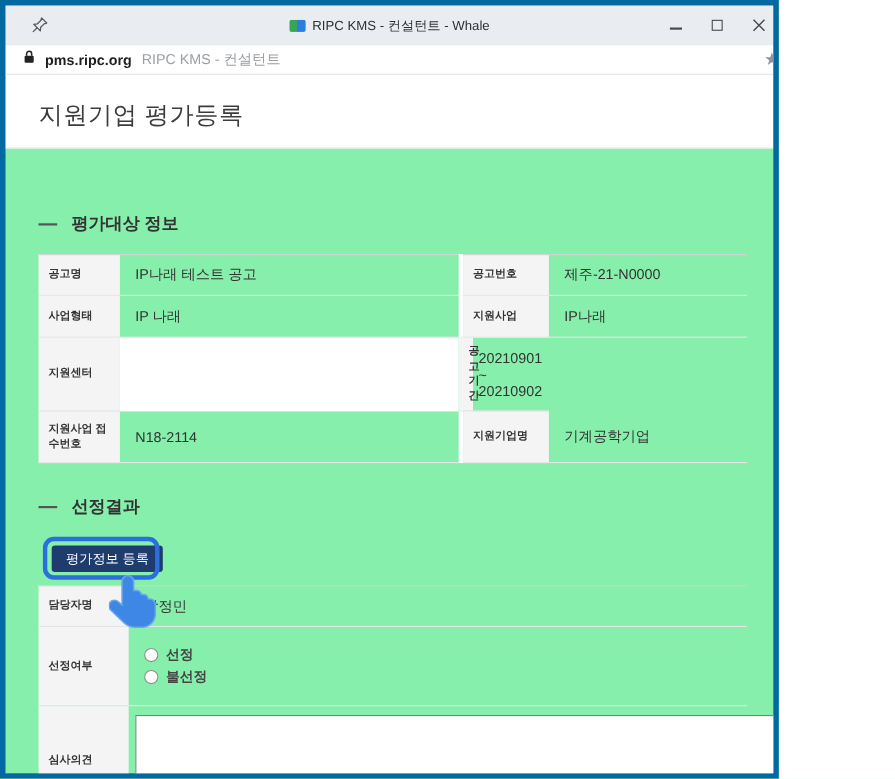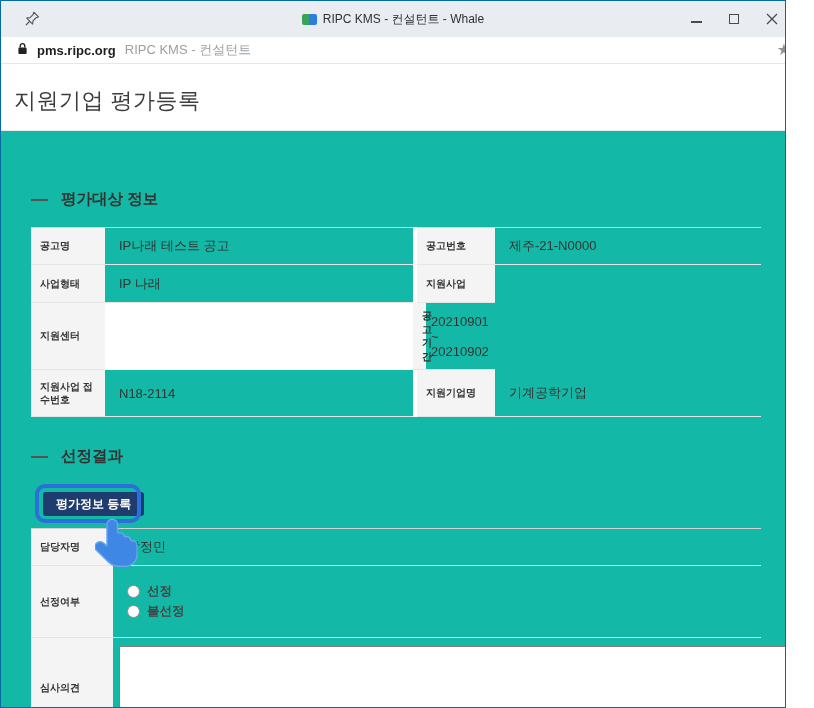--- a/index.html
+++ b/index.html
@@ -1,21 +1,21 @@
 <!DOCTYPE html>
 <html><head>
 <meta charset="utf-8">
 <style>
   * { box-sizing: border-box; margin: 0; padding: 0; }
   html,body { width: 814px; height: 708px; background:#fff; }
   body { font-family: "Liberation Sans", sans-serif; color:#333; }
   .window {
-    width: 786px; height: 708px;
-    border: 1px solid #0369a1;
-    background:#14b8a6; position: relative; overflow: hidden;
+    width: 708px; height: 708px;
+    border: 5px solid #0369a1;
+    background:#86efac; position: relative; overflow: hidden;
   }
   
   .titlebar {
     height: 36px; background: #e9edf2;
     position: relative; display: flex; align-items: center; justify-content: center;
   }
   .pin-wrap { position:absolute; left:22px; top:9px; width:18px; height:18px; }
   .tab-title { display:flex; align-items:center; gap:6px; font-size:12px; color:#303030; }
   .favicon { width:15px; height:11px; border-radius:2px; overflow:hidden; display:flex; }
   .favicon .f-g { width:7px; background:#38a457; }
@@ -28,21 +28,21 @@
   .addressbar {
     height: 27px; background:#fff; border-bottom:1px solid #e7e7e7;
     display:flex; align-items:center; padding:0 16px; gap:9px; position:relative;
   }
   .addr-domain { font-size:13px; font-weight:bold; color:#1f1f1f; }
   .addr-suffix { font-size:13px; color:#9aa0a6; }
   .addr-star {
     position:absolute; right:-6px; top:3px; font-size:16px; color:#8e949b;
   }
   
-  .pageheader { padding: 22px 13px 14px; border-bottom: 1px solid #ececec; background:#fff; }
+  .pageheader { padding: 22px 30px 14px; border-bottom: 1px solid #ececec; background:#fff; }
   .page-title { font-size:22px; font-weight:500; color:#3c3c3c; letter-spacing:0.5px; }
   
   .content { padding: 0 24px 0 30px; }
   .section-heading { margin-top:58px; font-size:15.5px; font-weight:bold; color:#333; display:flex; align-items:center; }
   .section-heading.second { margin-top:29px; }
   .dash-icon { display:inline-block; width:17px; height:2px; background:#555; margin-right:13px; }
   
   .info-table { margin-top:17px; }
   .info-row { display:grid; grid-template-columns: 74px 308px 4px 78px 1fr; }
   .info-row > .cell { border-bottom:1px solid #e5e5e5; }
@@ -55,21 +55,21 @@
   .val { display:flex; align-items:center; padding:6px 4px 6px 14px; font-size:13px; color:#333; }
   .h38 { min-height:38px; } .h47 { min-height:47px; } .h72 { min-height:72px; } .h100 { min-height:100px; }
   
   .sel-row { display:grid; grid-template-columns: 82px 1fr; }
   .sel-row > .cell { border-bottom:1px solid #e5e5e5; }
   .sel-row.first > .cell { border-top:1px solid #d2d2d2; }
   
   .annotation-zone { position:relative; height:61px; }
   .register-btn {
     position:absolute; left:12px; top:25px; height:24px; padding:0 13px;
-    background:#1e3c6e; color:#fff; font-size:12px; font-weight:bold;
+    background:#1e3c6e; color:#fff; font-size:12px; font-weight:normal;
     border:none; border-radius:3px; font-family:"Liberation Sans",sans-serif; cursor:pointer;
   }
   .highlight-box {
     position:absolute; left:4px; top:17px; width:106px; height:39px;
     border:4px solid #2b70da; border-radius:10px; pointer-events:none; z-index:3;
   }
   .hand-cursor { position:absolute; left:64px; top:50px; width:46px; height:62px; z-index:5; pointer-events:none; }
   
   .radio-stack { display:flex; flex-direction:column; gap:3px; padding:8px 0 8px 14px; justify-content:center;font-weight:bold; }
   .radio-line { display:flex; align-items:center; gap:7px; font-size:12.5px; color:#444; cursor:pointer; }
@@ -146,20 +146,21 @@
         <div class="cell val h38">IP나래 테스트 공고</div>
         <div class="gap"></div>
         <div class="cell lbl h38">공고번호</div>
         <div class="cell val h38">제주-21-N0000</div>
       </div>
       <div class="info-row">
         <div class="cell lbl h38">사업형태</div>
         <div class="cell val h38">IP 나래</div>
         <div class="gap"></div>
         <div class="cell lbl h38">지원사업</div>
+        <div class="cell val h38">IP나래</div>
       </div>
       <div class="info-row">
         <div class="cell lbl h38">지원센터</div>
         <div class="gap"></div>
         <div class="cell lbl h38">공고기간</div>
         <div class="cell val h38">20210901 ~ 20210902</div>
       </div>
       <div class="info-row">
         <div class="cell lbl h47">지원사업 접수번호</div>
         <div class="cell val h47">N18-2114</div>

